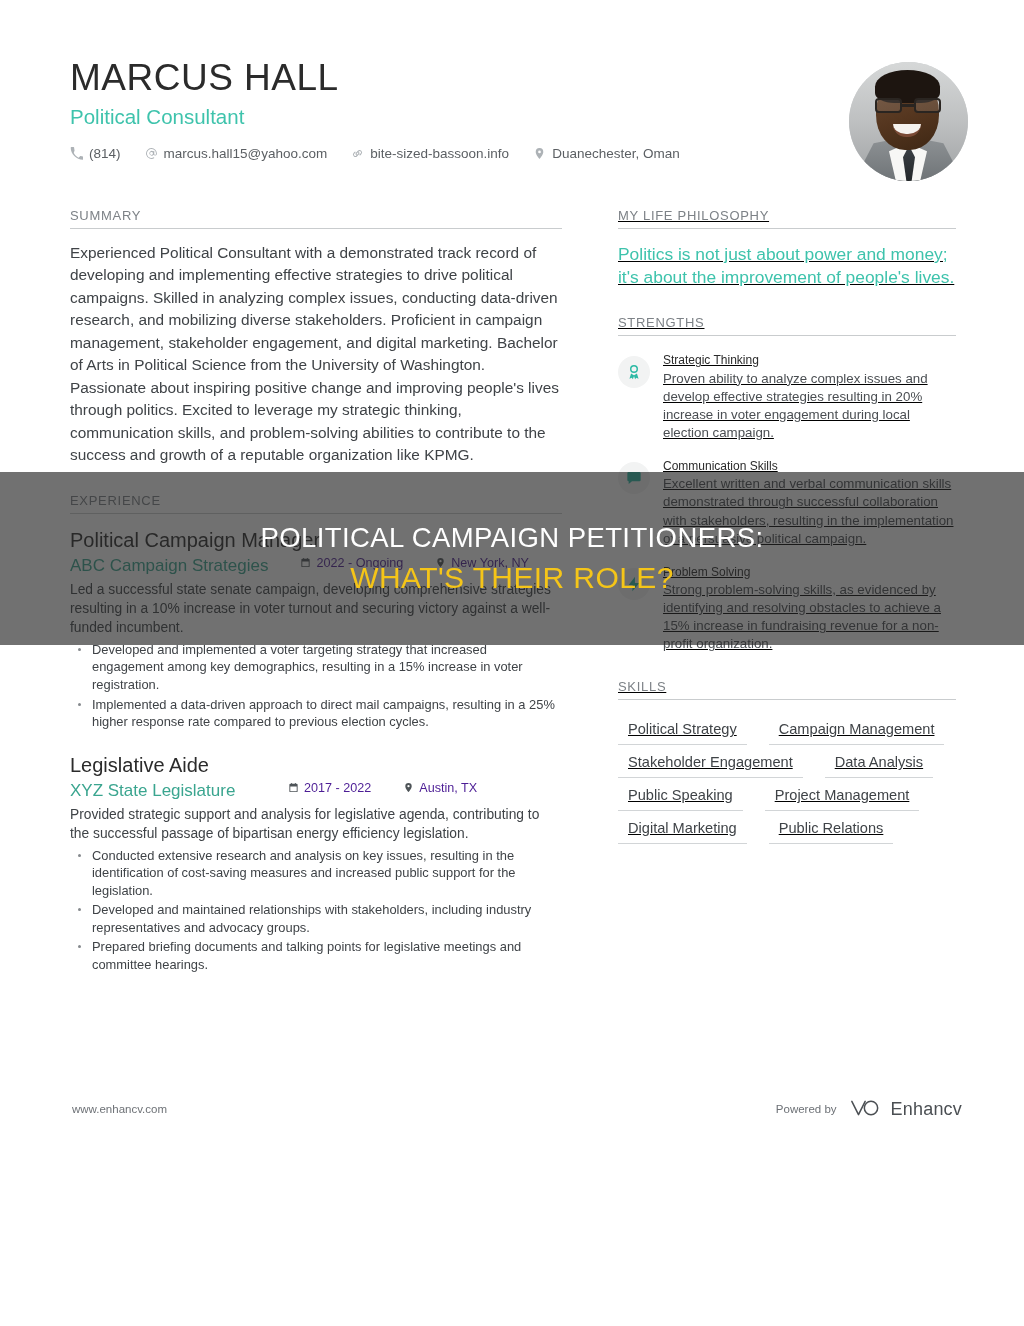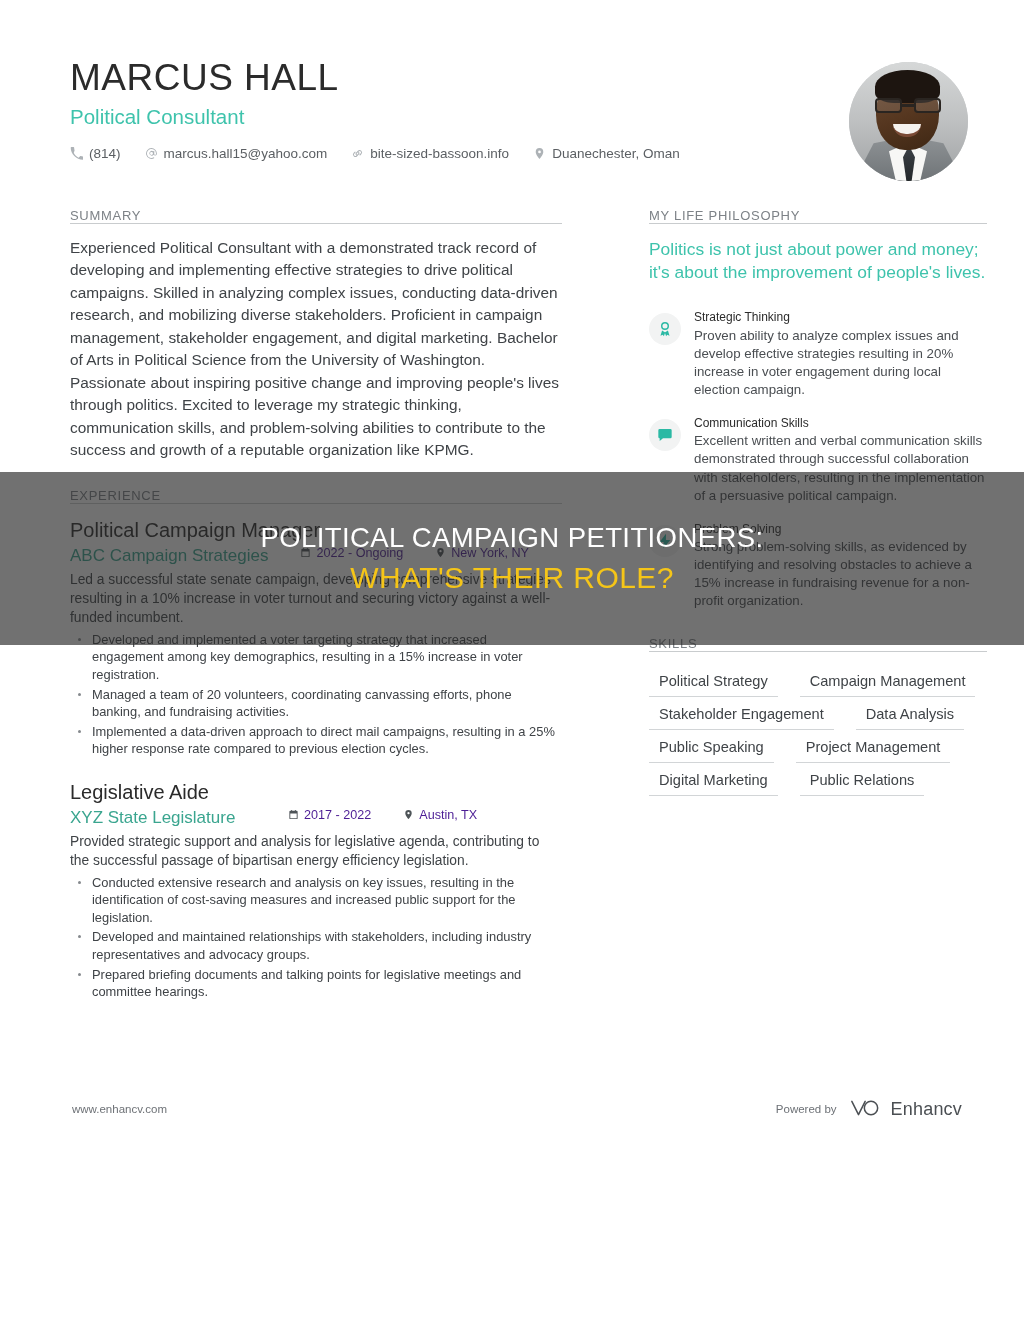--- a/index.html
+++ b/index.html
@@ -124,29 +124,31 @@
   }
 
   
   .col-left {
     position: absolute;
     left: 70px; top: 208px;
     width: 492px;
   }
   .col-right {
     position: absolute;
-    left: 649px; top: 208px;
+    left: 618px; top: 208px;
     width: 338px;
+    text-decoration: underline;
   }
 
   .sec-head {
     font-size: 13px;
     letter-spacing: 0.7px;
     color: #7d8287;
     font-weight: 400;
+    padding-bottom: 5px;
     border-bottom: 1.4px solid #c9ccce;
     text-transform: uppercase;
   }
   .sec { margin-bottom: 26px; }
 
   .summary-text {
     margin-top: 13px;
     font-size: 15.4px;
     line-height: 1.46;
     color: #3f4347;
@@ -371,21 +373,20 @@
               <svg viewBox="0 0 24 24">
                   <path d="M12 2a7 7 0 0 0-7 7c0 5.2 7 13 7 13s7-7.8 7-13a7 7 0 0 0-7-7zm0 9.5A2.5 2.5 0 1 1 14.5 9 2.5 2.5 0 0 1 12 11.5z"></path>
                 </svg>
             </span>
             <span>New York, NY</span>
           </div>
         </div>
         <div class="exp-desc">Led a successful state senate campaign, developing comprehensive strategies resulting in a 10% increase in voter turnout and securing victory against a well-funded incumbent.</div>
         <ul class="exp-bullets">
           <li>Developed and implemented a voter targeting strategy that increased engagement among key demographics, resulting in a 15% increase in voter registration.</li>
-          <li>Managed a team of 20 volunteers, coordinating canvassing efforts, phone banking, and fundraising activities.</li>
           <li>Implemented a data-driven approach to direct mail campaigns, resulting in a 25% higher response rate compared to previous election cycles.</li>
         </ul>
       </div>
 
       <div class="exp">
         <div class="exp-role">Legislative Aide</div>
         <div class="exp-meta">
           <div class="exp-company">XYZ State Legislature</div>
           <div class="exp-chip">
             <span class="ic">
@@ -416,20 +417,21 @@
   </div>
 
   <div class="col-right">
 
     <div class="sec">
       <div class="sec-head">MY LIFE PHILOSOPHY</div>
       <div class="philosophy">Politics is not just about power and money; it's about the improvement of people's lives.</div>
     </div>
 
     <div class="sec">
+      <div class="sec-head">STRENGTHS</div>
 
       <div class="strength">
         <div class="strength-ic">
           <svg viewBox="0 0 24 24">
               <path d="M12 1.5a6 6 0 1 0 0 12 6 6 0 0 0 0-12zm0 2.2a3.8 3.8 0 1 1 0 7.6 3.8 3.8 0 0 1 0-7.6zM7.6 14.3 5.2 22l3.5-1.4 1.6 2.1 2-5.6zm8.8 0-4.7 2.8 2 5.6 1.6-2.1L18.8 22z"></path>
             </svg>
         </div>
         <div class="strength-body">
           <div class="strength-title">Strategic Thinking</div>
           <div class="strength-text">Proven ability to analyze complex issues and develop effective strategies resulting in 20% increase in voter engagement during local election campaign.</div>

